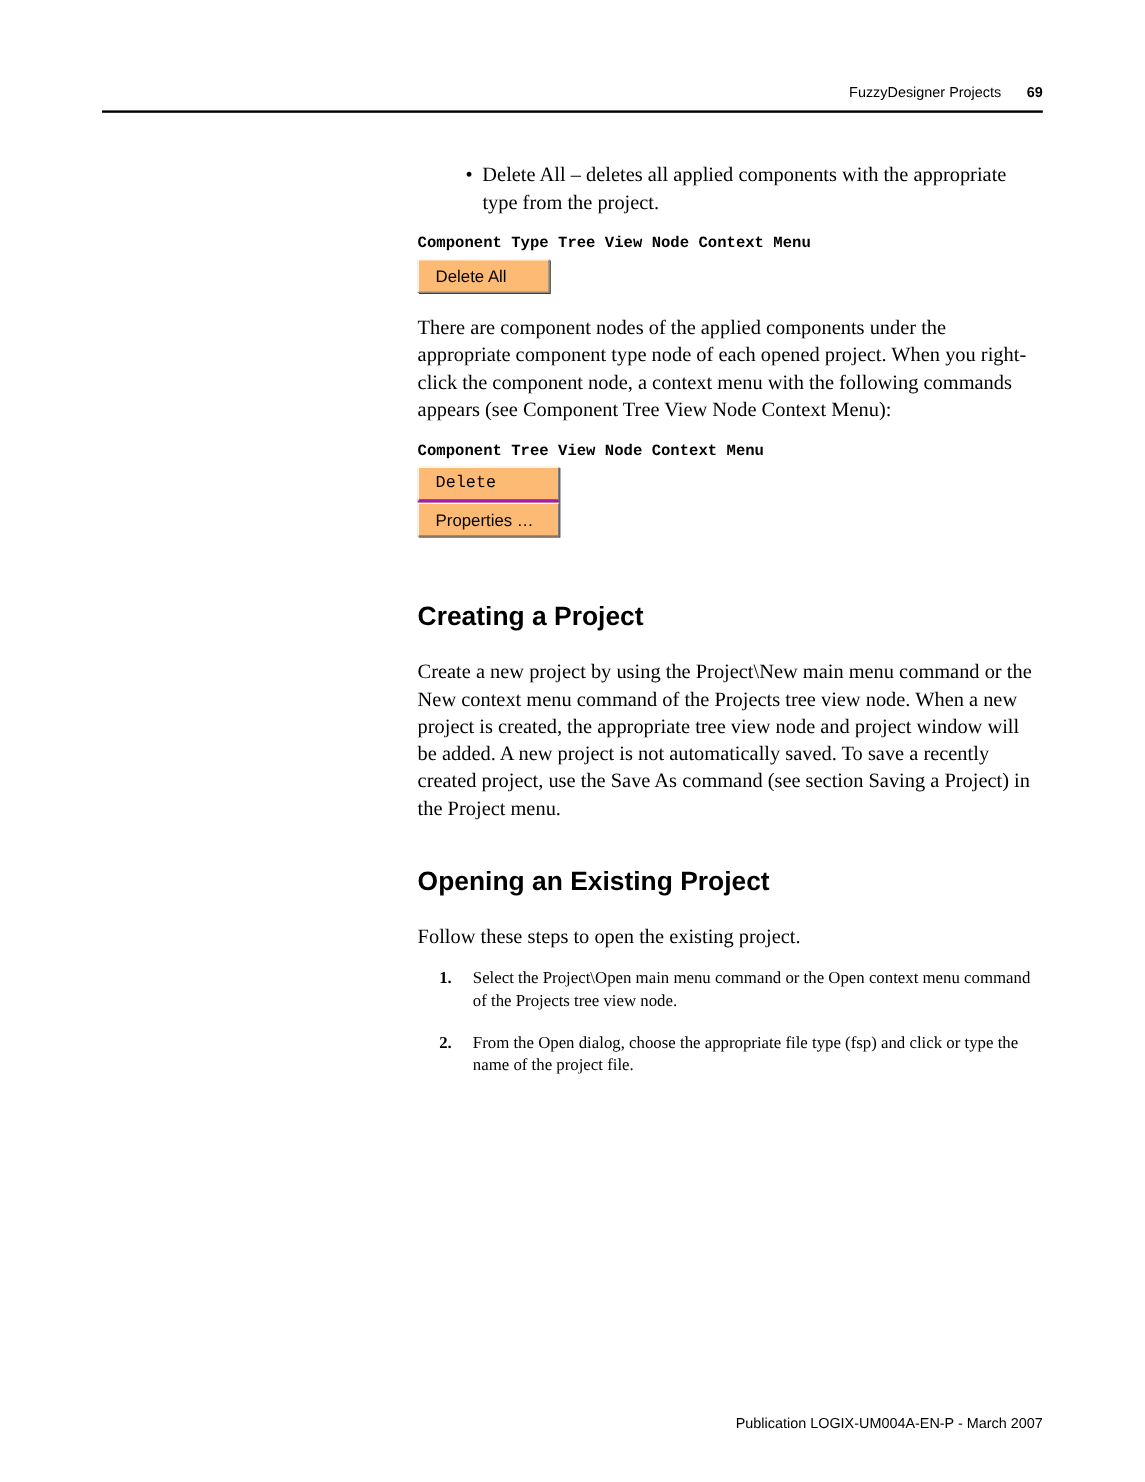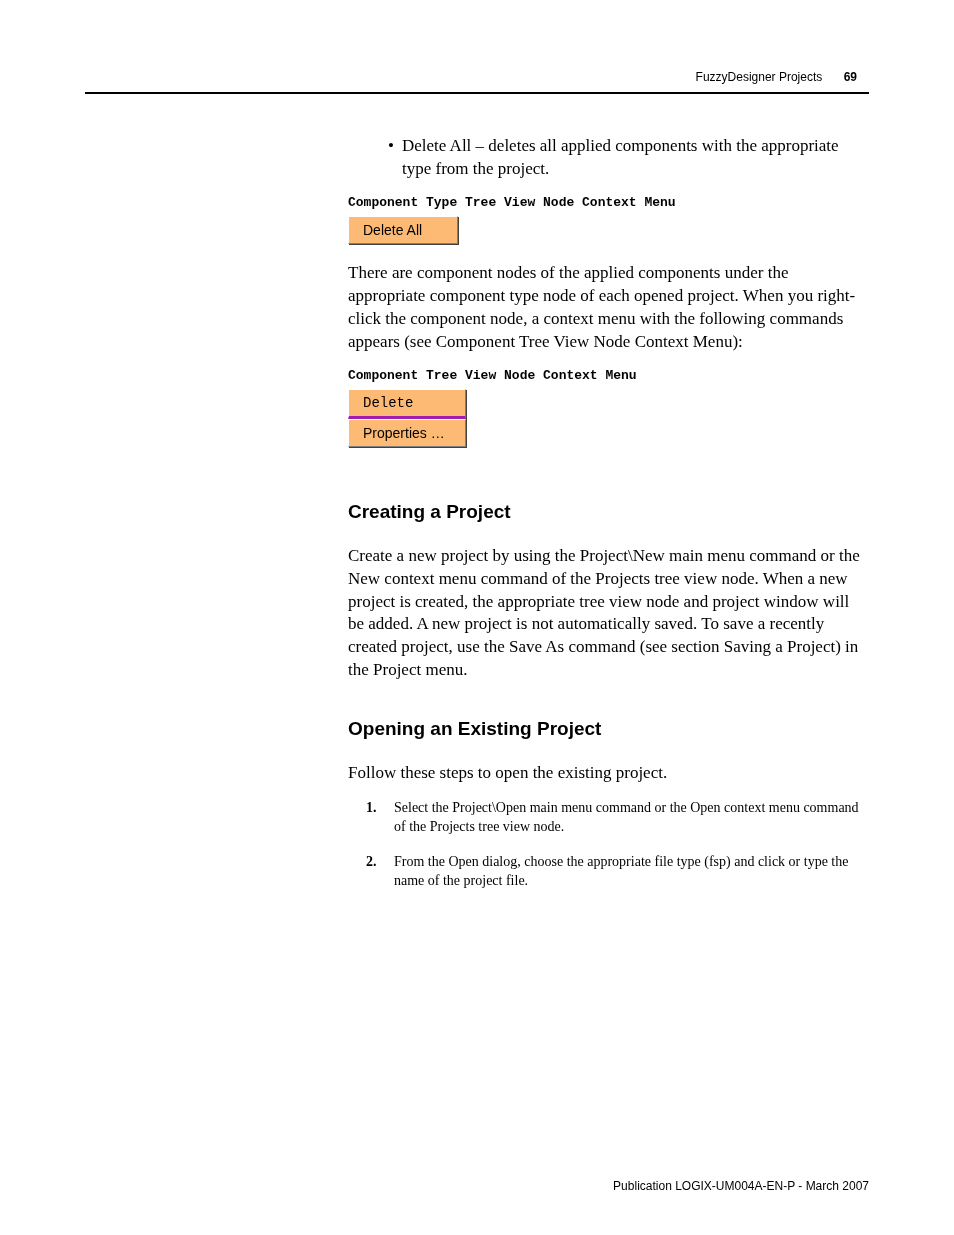--- a/index.html
+++ b/index.html
@@ -7,21 +7,21 @@
     width: 954px;
     height: 1235px;
     background: #fff;
     font-family: Georgia, 'Times New Roman', serif;
     color: #000;
     position: relative;
   }
   .header {
     position: absolute;
     top: 70px;
-    right: 97px;
+    right: 85px;
     font-family: Arial, Helvetica, sans-serif;
     font-size: 12px;
   }
   .header .title { font-weight: normal; }
   .header .pagenum { font-weight: bold; margin-left: 18px; }
   .hr {
     position: absolute;
     top: 92px;
     left: 85px;
     right: 85px;
@@ -79,21 +79,21 @@
   .menu-widget.double .menu-item { min-width: 118px; }
   .menu-widget.double .menu-item:first-child {
     border-bottom: 3px solid #a21caf;
     font-family: Liberation Mono, monospace;
   }
   .menu-widget.double .menu-item:last-child {
     border-top-color: #fff;
   }
   h2.section {
     font-family: Arial, Helvetica, sans-serif;
-    font-size: 19px;
+    font-size: 22px;
     font-weight: bold;
     margin: 36px 0 22px 0;
   }
   ol.steps {
     list-style: none;
     counter-reset: step;
     margin: 0;
     padding: 0;
   }
   ol.steps li {

